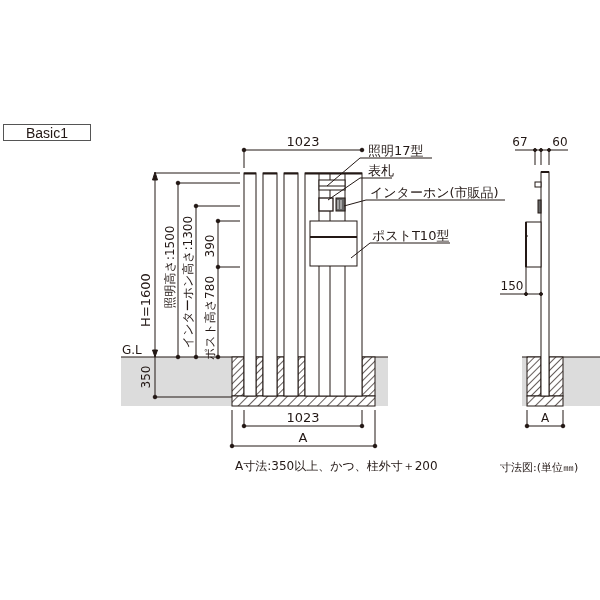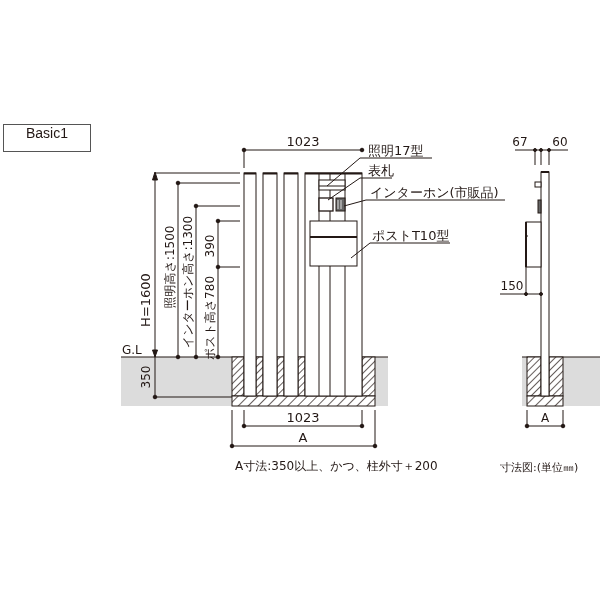--- a/index.html
+++ b/index.html
@@ -1,17 +1,17 @@
 <!DOCTYPE html>
 <html><head>
 <meta charset="utf-8">
 <style>
   html,body{margin:0;padding:0;background:#fff;}
   body{width:600px;height:600px;position:relative;overflow:hidden;font-family:"DejaVu Sans","Liberation Sans",sans-serif;color:#231815;}
-  .title-box{position:absolute;left:3px;top:124px;width:88px;height:28px;border:1px solid #555;box-sizing:border-box;font-size:14px;line-height:17px;text-align:center;font-family:"Liberation Sans",sans-serif;}
+  .title-box{position:absolute;left:3px;top:124px;width:88px;height:17px;border:1px solid #555;box-sizing:border-box;font-size:14px;line-height:17px;text-align:center;font-family:"Liberation Sans",sans-serif;}
   svg{position:absolute;left:0;top:0;}
   .lbl{font-family:"DejaVu Sans","Liberation Sans",sans-serif;fill:#231815;}
 </style>
 </head>
 <body>
 
 <div class="title-box">Basic1</div>
 
 <svg width="600" height="600" viewBox="0 0 600 600">
   <defs>

